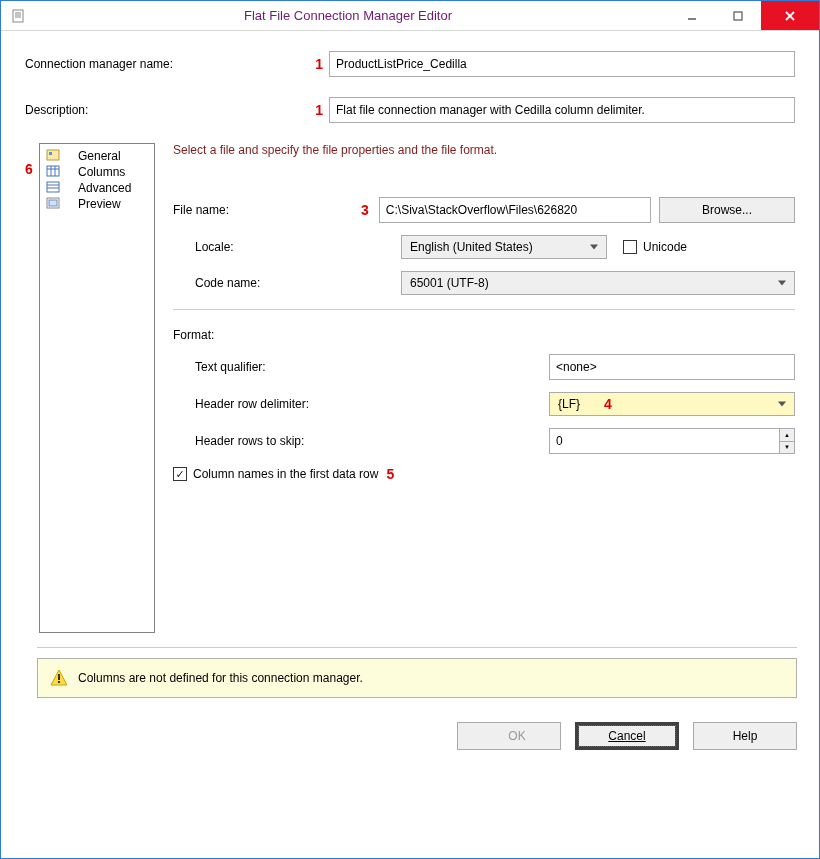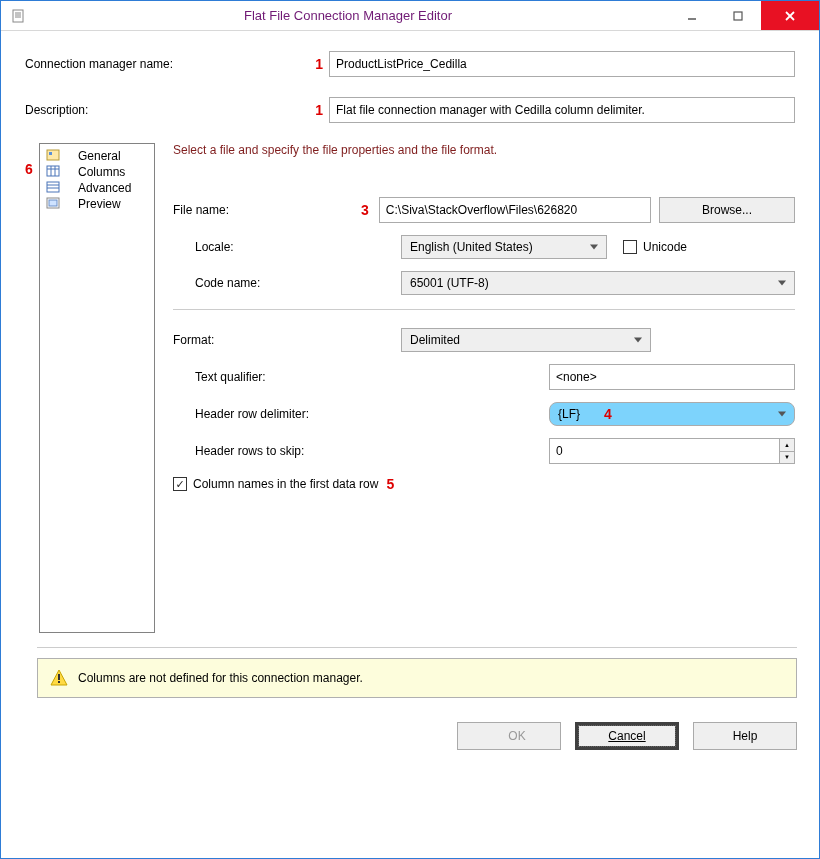--- a/index.html
+++ b/index.html
@@ -159,22 +159,21 @@
     display: inline-flex;
     align-items: center;
     justify-content: center;
     margin-right: 6px;
     font-size: 11px;
     line-height: 1;
     background: #fff;
   }
   .cb.checked::after { content: "✓"; color: #222; }
   .combo-white {
-    background: #7dd3fc;
-    border-radius: 8px;
+    background: #fef9c3;
   }
   .spinner {
     display: flex;
     align-items: stretch;
     flex: 1;
   }
   .spinner .text-input { border-right: none; }
   .spin-btns {
     display: flex;
     flex-direction: column;
@@ -354,25 +353,20 @@
           </div>
         </div>
       </div>
 
       <hr class="hr">
 
       <div class="prop-row">
         <div class="plabel" style="width:228px">
           <span>Format:</span>
         </div>
-        <div class="inline-field">
-          <div class="select" style="width:250px">
-            <span>Delimited</span>
-          </div>
-        </div>
       </div>
 
       <div class="prop-row">
         <div class="plabel" style="width:376px;padding-left:22px">
           <span>Text qualifier:</span>
         </div>
         <div class="inline-field">
           <input class="text-input" style="flex: 1 1 0%;" value="&lt;none&gt;">
         </div>
       </div>

